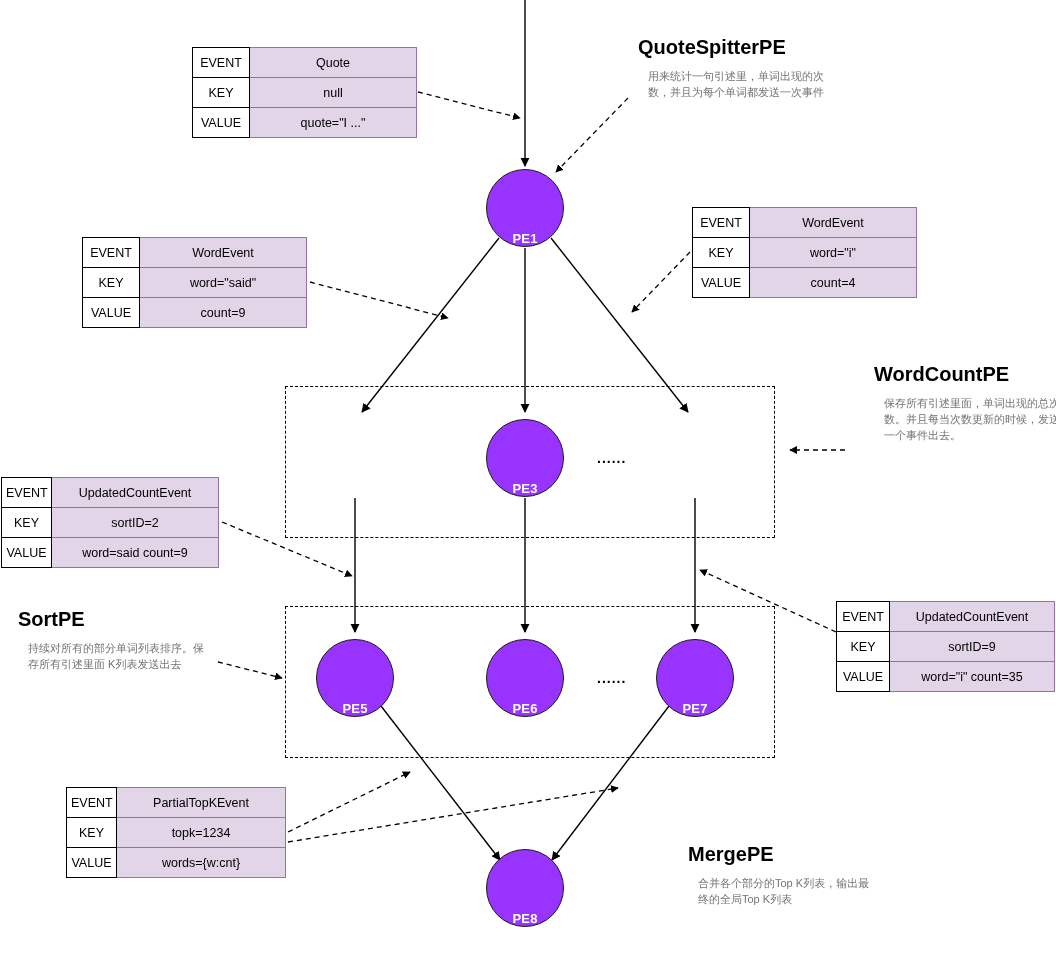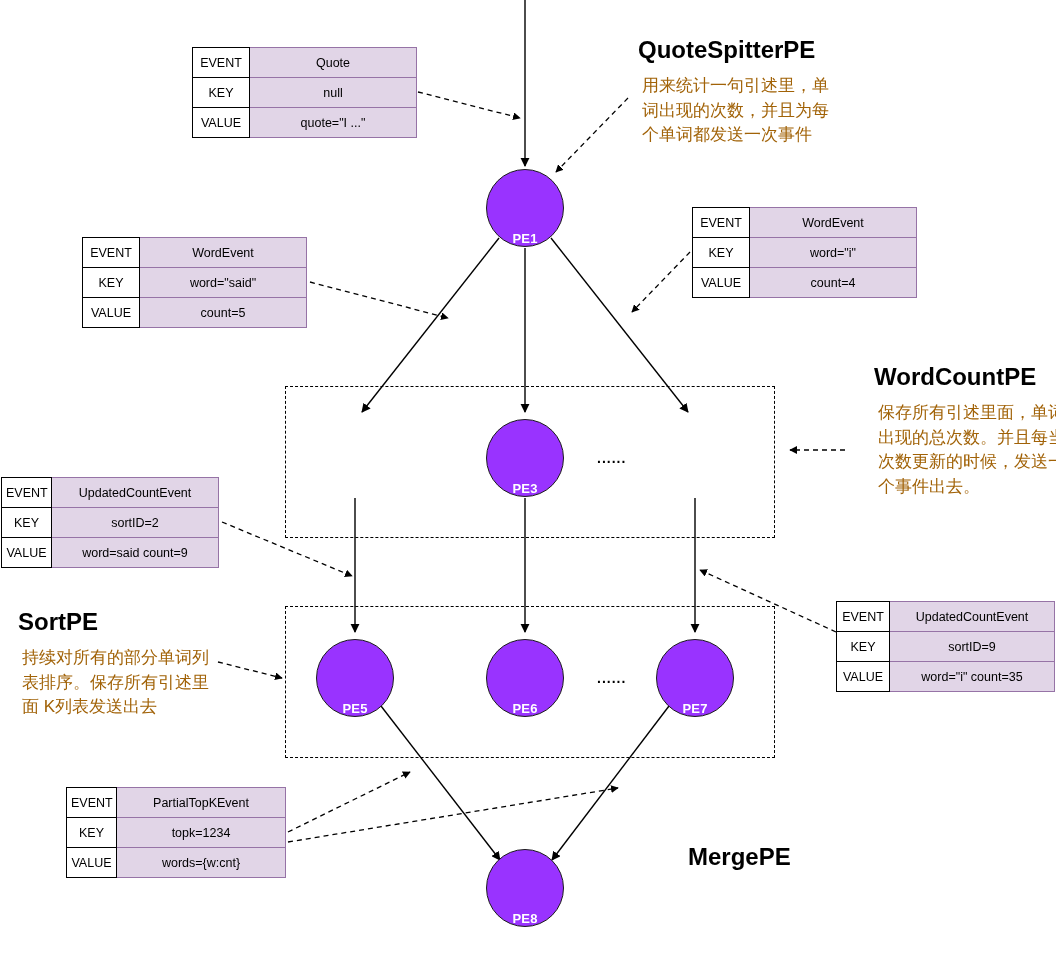--- a/index.html
+++ b/index.html
@@ -94,31 +94,31 @@
     background: #e1d5e7;
     border: 1px solid #9673a6;
   }
 
   
   .annot {
     position: absolute;
     z-index: 6;
   }
   .annot .title {
-    font-size: 24px;
+    font-size: 20px;
     font-weight: bold;
     color: #000000;
     margin: 0 0 10px 0;
     white-space: nowrap;
   }
   .annot .desc {
-    font-size: 17px;
+    font-size: 11px;
     line-height: 1.45;
-    color: #a16207;
-    margin: 4px;
+    color: #737373;
+    margin: 10px;
   }
 </style>
 </head>
 <body>
 
 <div id="canvas">
 
   <svg id="edges" viewBox="0 0 1056 958" width="1056" height="958" xmlns="http://www.w3.org/2000/svg">
     <defs>
       <marker id="arrow" viewBox="0 0 10 10" refX="9" refY="5" markerWidth="6.5" markerHeight="6.5" orient="auto-start-reverse">
@@ -208,21 +208,21 @@
         <tr>
       <td class="k" style="width:57px;">EVENT</td>
       <td class="v">WordEvent</td>
     </tr>
     <tr>
       <td class="k">KEY</td>
       <td class="v">word="said"</td>
     </tr>
     <tr>
       <td class="k">VALUE</td>
-      <td class="v">count=5</td>
+      <td class="v">count=9</td>
     </tr>
   </tbody>
     </table>
 
   <table class="evt-table" style="left:692px; top:207px; width:225px;">
     <tbody>
         <tr>
       <td class="k" style="width:57px;">EVENT</td>
       <td class="v">WordEvent</td>
     </tr>
@@ -298,15 +298,16 @@
     <p class="desc">保存所有引述里面，单词出现的总次数。并且每当次数更新的时候，发送一个事件出去。</p>
   </div>
 
   <div class="annot" style="left:18px; top:608px; width:205px;">
     <p class="title">SortPE</p>
     <p class="desc">持续对所有的部分单词列表排序。保存所有引述里面 K列表发送出去</p>
   </div>
 
   <div class="annot" style="left:688px; top:843px; width:200px;">
     <p class="title">MergePE</p>
+    <p class="desc">合并各个部分的Top K列表，输出最终的全局Top K列表</p>
   </div>
 
 </div>
 
 </body></html>

